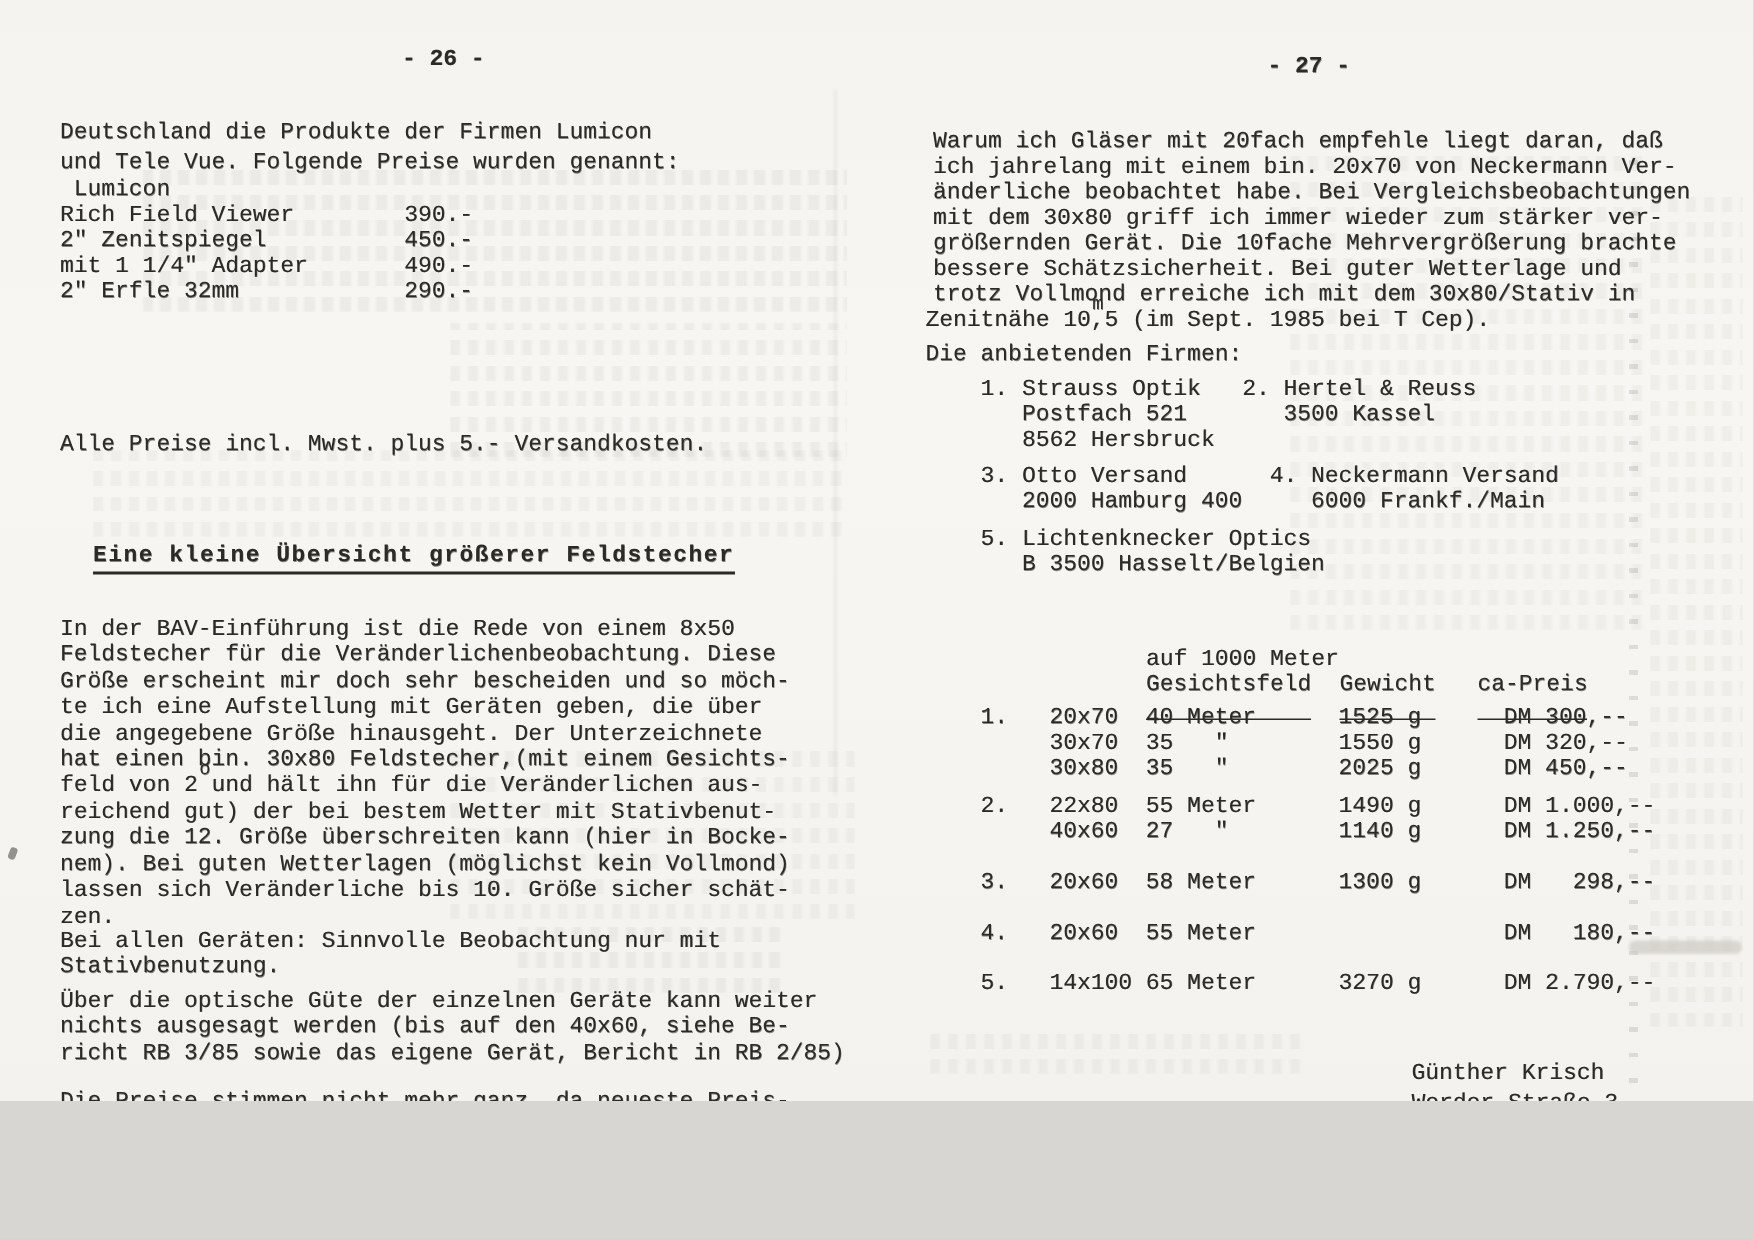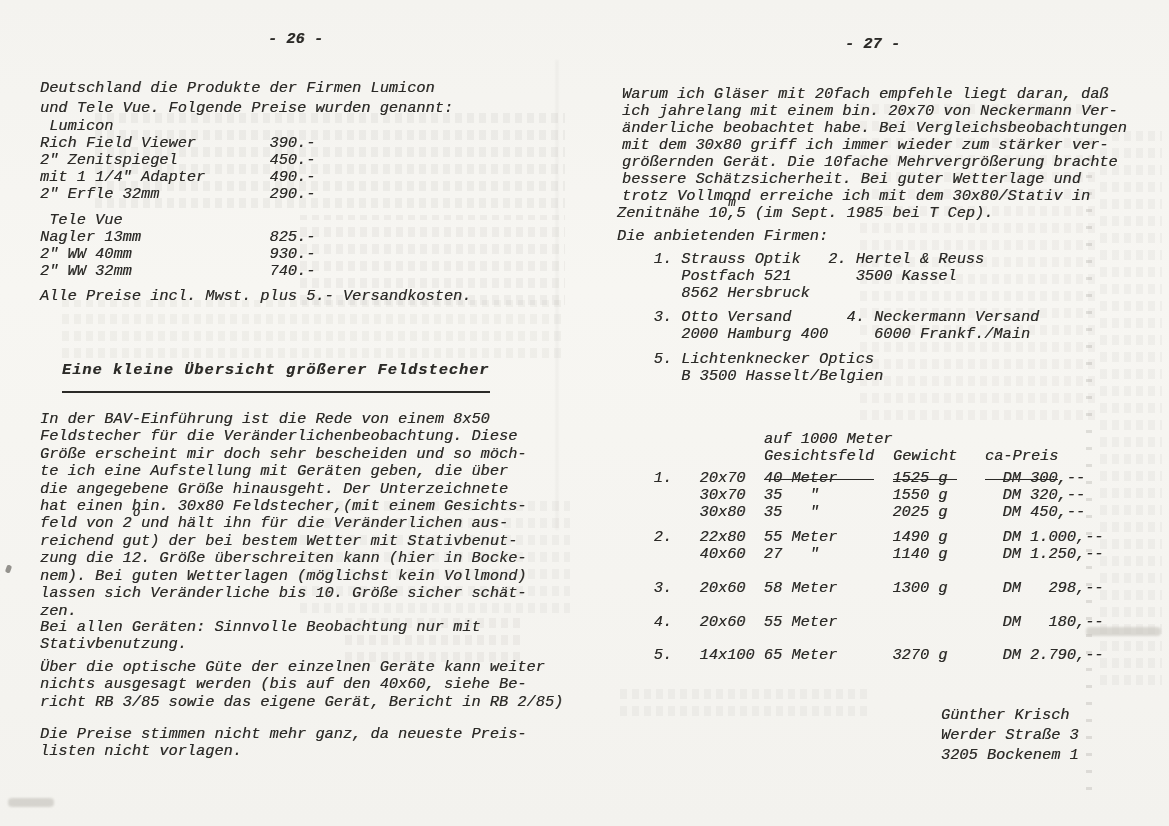--- a/index.html
+++ b/index.html
@@ -1,33 +1,32 @@
 <!DOCTYPE html>
 <html><head>
 <meta charset="utf-8">
 <style>
   html,body{margin:0;padding:0;background:#d8d6d2;}
   .canvas{
-    position:relative;width:1169px;height:826px;overflow:hidden;
+    position:relative;width:1169px;height:734px;overflow:hidden;
     background:linear-gradient(180deg,#f4f3ef 0%,#f7f6f2 35%,#f5f4f0 70%,#f3f2ee 100%);
     font-family:"Liberation Mono","DejaVu Sans Mono",monospace;
     color:#2b2a27;
-    font-style:italic;
   }
   .pre{
     position:absolute;white-space:pre;
     font-size:15.3px;line-height:17.4px;
     text-shadow:0.35px 0.35px 0 rgba(43,42,39,0.55);
   }
   .lh17{line-height:17px;}
   .lh20{line-height:20px;}
   .bold{font-weight:bold;}
   .heading{
     font-weight:bold;letter-spacing:1px;
-    border-bottom:2px solid #2b2a27;padding-bottom:12px;
+    border-bottom:2px solid #2b2a27;padding-bottom:2px;
   }
   .ul{border-bottom:1.6px solid #2b2a27;padding-bottom:14px;}
   
   .stk{display:inline-block;position:relative;width:1ch;vertical-align:baseline;}
   .stk .top{position:absolute;left:1px;top:-8px;font-size:12.5px;line-height:12px;}
   .stk .bot{display:inline;}
   
   .bleed{
     position:absolute;
     background-image:repeating-linear-gradient(90deg,rgba(108,104,96,0.55) 0 7px,rgba(108,104,96,0) 7px 12px);
@@ -66,24 +65,20 @@
 
   <div class="pre lh20" style="left:40px;top:78px;">Deutschland die Produkte der Firmen Lumicon
 und Tele Vue. Folgende Preise wurden genannt:</div>
 
   <div class="pre lh17" style="left:40px;top:118px;"> Lumicon
 Rich Field Viewer        390.-
 2" Zenitspiegel          450.-
 mit 1 1/4" Adapter       490.-
 2" Erfle 32mm            290.-</div>
 
-  <div class="pre lh17" style="left:40px;top:212px;"> Tele Vue
-Nagler 13mm              825.-
-2" WW 40mm               930.-
-2" WW 32mm               740.-</div>
 
   <div class="pre" style="left:40px;top:288px;">Alle Preise incl. Mwst. plus 5.- Versandkosten.</div>
 
   <div class="pre" style="left:62px;top:362px;"><span class="heading">Eine kleine Übersicht größerer Feldstecher</span></div>
 
   <div class="pre" style="left:40px;top:411px;">In der BAV-Einführung ist die Rede von einem 8x50
 Feldstecher für die Veränderlichenbeobachtung. Diese
 Größe erscheint mir doch sehr bescheiden und so möch-
 te ich eine Aufstellung mit Geräten geben, die über
 die angegebene Größe hinausgeht. Der Unterzeichnete

